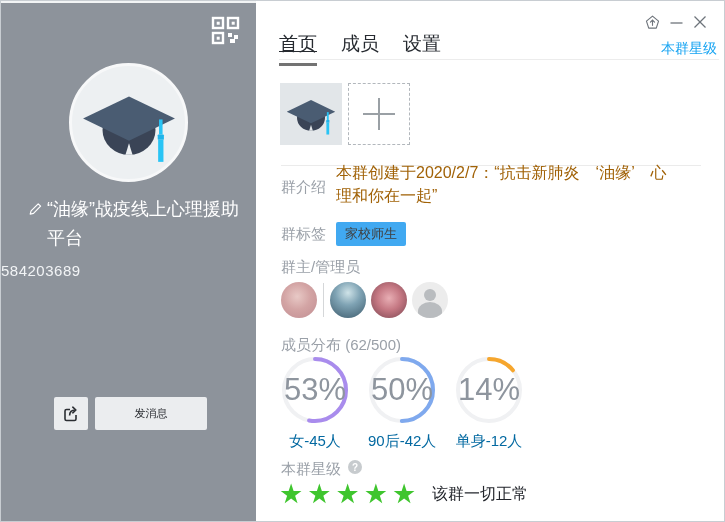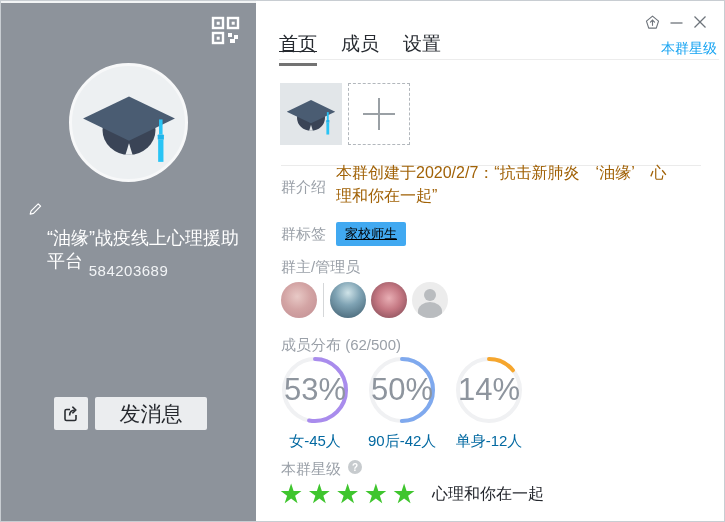--- a/index.html
+++ b/index.html
@@ -8,29 +8,29 @@
             border:1px solid #c8cdd2; overflow:hidden; }
 
   
   .sidebar { position:absolute; left:0; top:0; width:255px; height:100%;
              background:#8d939b; border-top:2px solid #f2f4f5; }
   .qr-btn { position:absolute; top:12px; right:16px; width:30px; height:30px; cursor:pointer; }
   .big-avatar { position:absolute; left:68px; top:60px; width:119px; height:119px;
                 border-radius:50%; background:#edf0f2; border:3px solid #f7f8f9;
                 display:flex; align-items:center; justify-content:center; overflow:hidden; }
   .group-name { position:absolute; left:46px; top:192px; width:200px;
-                color:#ffffff; font-size:18px; line-height:23px; text-align:left;margin-top:32px; }
+                color:#ffffff; font-size:18px; line-height:29px; text-align:left; }
   .edit-pencil { position:absolute; left:26px; top:198px; width:16px; height:16px; cursor:pointer; }
-  .group-id { position:absolute; left:0; top:259px; width:255px; text-align:center;
+  .group-id { position:absolute; left:0; top:259px; width:255px; 
               color:#f2f4f6; font-size:15px; letter-spacing:0.5px; }
   .side-actions { position:absolute; left:53px; top:394px; display:flex; }
   .share-btn { width:34px; height:33px; background:#ebedef; border-radius:2px;
                display:flex; align-items:center; justify-content:center; cursor:pointer; }
   .msg-btn { width:112px; height:33px; background:#ebedef; border-radius:2px; margin-left:7px;
-             color:#26292e; font-size:21px; display:flex; align-items:center; justify-content:center;
+             color:#26292e; font-size:11px; display:flex; align-items:center; justify-content:center;
              cursor:pointer; }
 
   
   .win-controls { position:absolute; top:10px; right:12px; display:flex; align-items:center; }
   .win-btn { width:24px; height:22px; display:flex; align-items:center; justify-content:center;
              cursor:pointer; color:#6e747b; }
 
   
   .tabs { position:absolute; left:278px; top:30px; display:flex; gap:24px; }
   .tab { font-size:19px; color:#262a30; padding-bottom:6px; cursor:pointer; }
@@ -43,22 +43,22 @@
            display:flex; align-items:center; justify-content:center; overflow:hidden; cursor:pointer; }
   .add-box { position:absolute; left:347px; top:82px; width:62px; height:62px;
              border:1px dashed #b2b7bc; background:#fff; display:flex; align-items:center;
              justify-content:center; cursor:pointer; }
   .thumbs-divider { position:absolute; left:280px; top:164px; width:420px; height:1px; background:#ebebeb; }
 
   
   .row-label { position:absolute; left:280px; color:#9aa0a8; font-size:15px; }
   .intro-text { position:absolute; left:335px; top:160px; width:334px;
                 color:#a16207; font-size:16px; line-height:23px; }
-  .tag { position:absolute; left:335px; top:221px; background:#41a9f1; color:#000000;
-         font-size:13px; padding:3px 9px; border-radius:2px; cursor:pointer;text-decoration:underline; }
+  .tag { position:absolute; left:335px; top:221px; background:#41a9f1; color:#404040;
+         font-size:13px; padding:3px 9px; border-radius:2px; cursor:pointer; }
 
   .admin-row { position:absolute; left:280px; top:281px; display:flex; align-items:center; }
   .admin-av { width:36px; height:36px; border-radius:50%; margin-right:5px; cursor:pointer;
               position:relative; overflow:hidden; }
   .admin-sep { width:1px; height:34px; background:#d5d7d9; margin:0 6px 0 1px; }
   .av-owner  { background:radial-gradient(circle at 45% 40%, #e8c9c6 0%, #d3a4a4 45%, #c08d92 100%); }
   .av-winter { background:radial-gradient(circle at 50% 30%, #cfe3e8 0%, #7fa3b4 40%, #3c5a6b 100%); }
   .av-plush  { background:radial-gradient(circle at 50% 45%, #e8aeb4 0%, #c47782 45%, #77434e 100%); }
   .av-default{ background:#ececec; }
   .silhouette-head { position:absolute; left:12px; top:7px; width:12px; height:12px;
@@ -238,16 +238,16 @@
       <div class="ring-label">单身-12人</div>
     </div>
   </div>
 
   <div class="rating-label-row">
     <span class="row-label" style="position:static">本群星级</span>
     <span class="help-circle">?</span>
   </div>
   <div class="stars-row">
     <span id="star-rating"><span class="star" style="color: rgb(63, 197, 46);">★</span><span class="star" style="color: rgb(63, 197, 46);">★</span><span class="star" style="color: rgb(63, 197, 46);">★</span><span class="star" style="color: rgb(63, 197, 46);">★</span><span class="star" style="color: rgb(63, 197, 46);">★</span></span>
-    <span class="rating-status">心理和你在一起</span>
+    <span class="rating-status">该群一切正常</span>
   </div>
 
 </div>
 
 </body></html>

